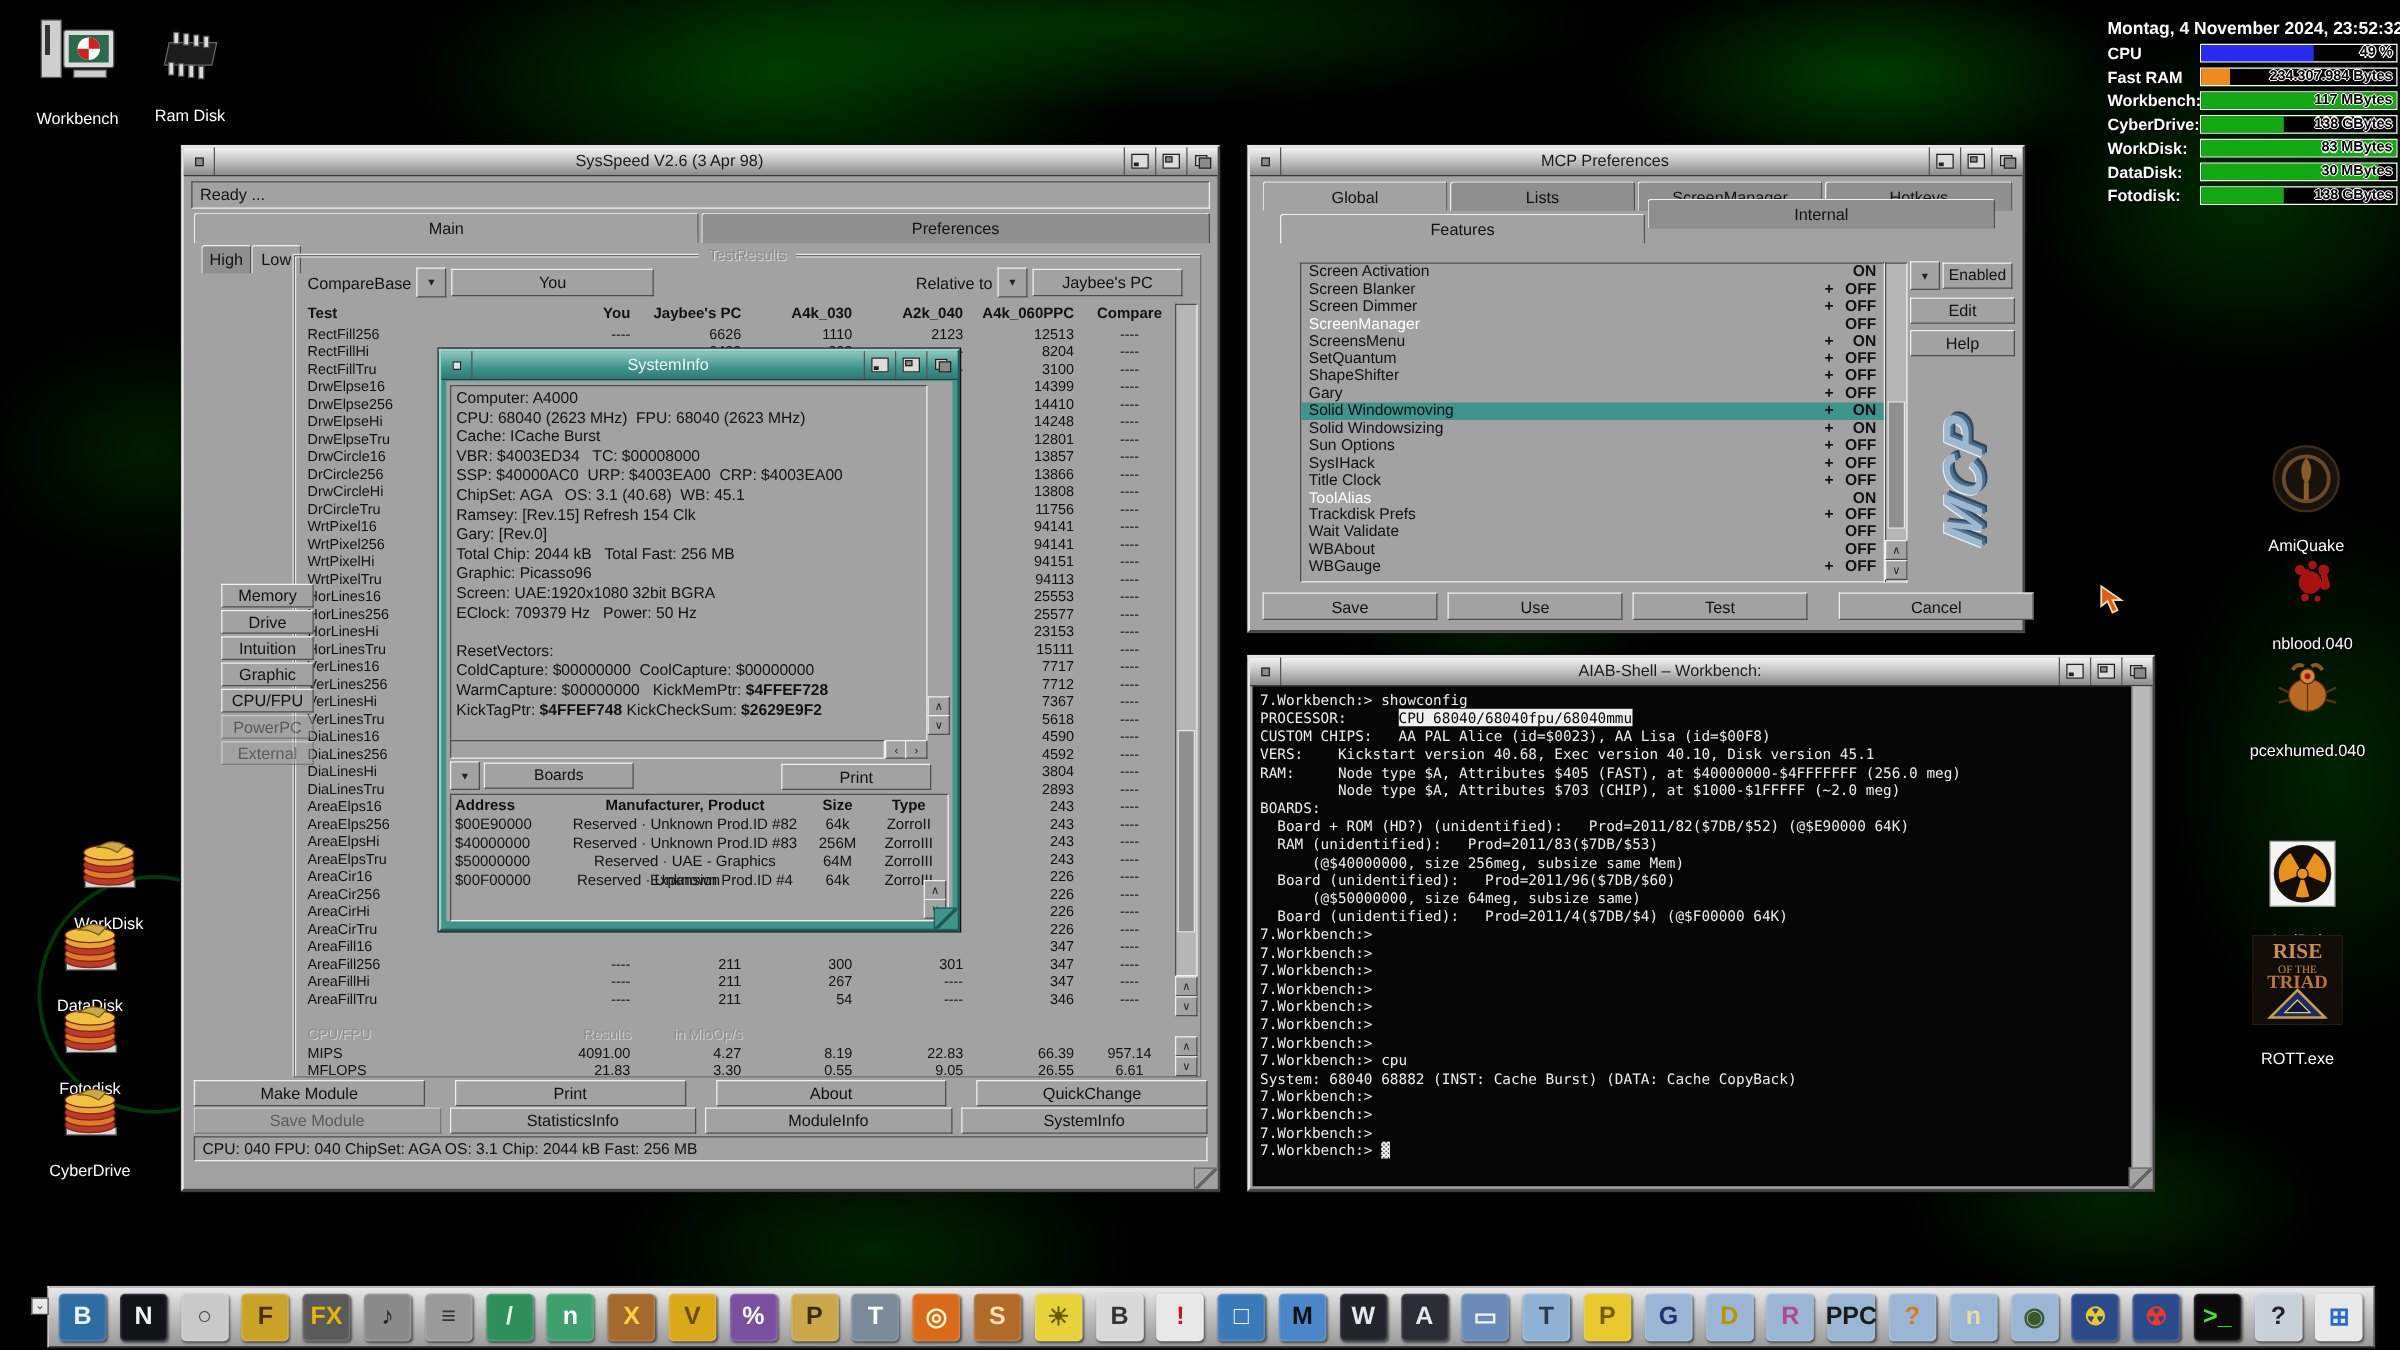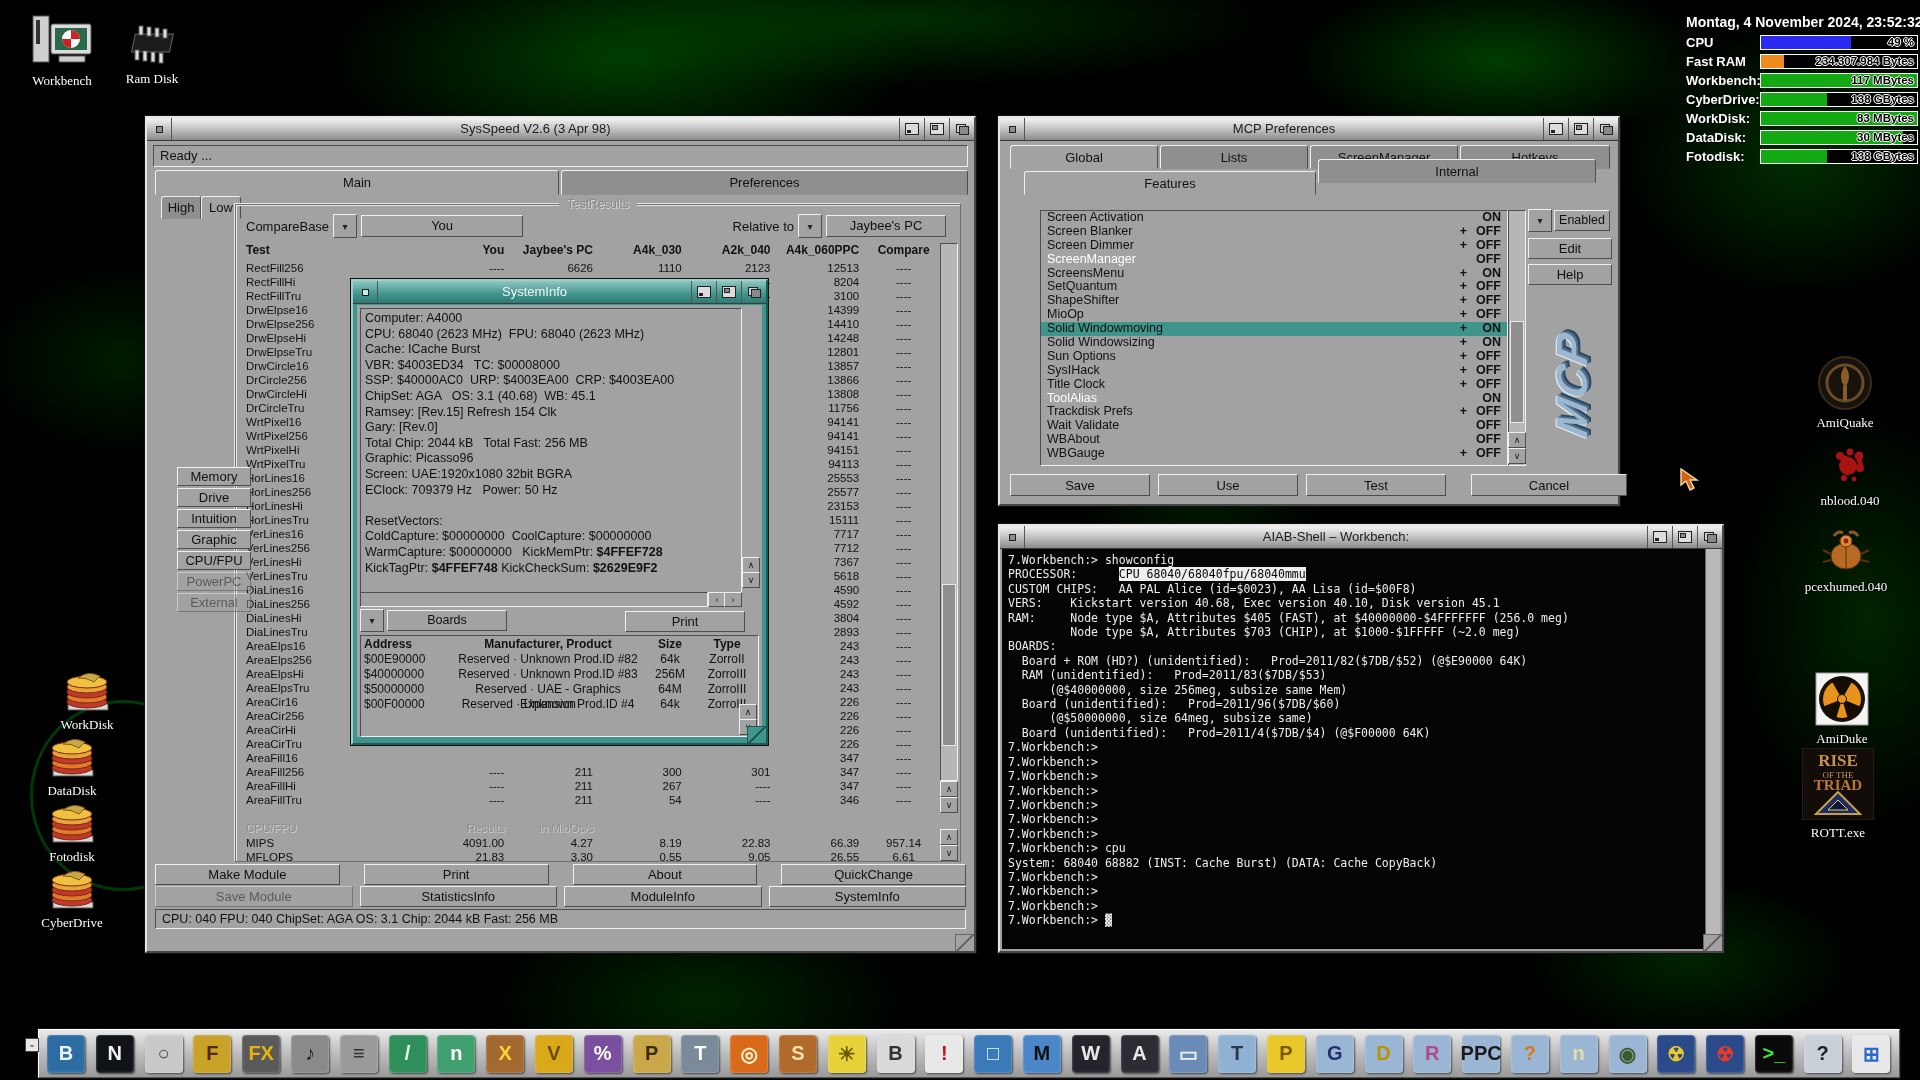--- a/index.html
+++ b/index.html
@@ -65,21 +65,21 @@
   #meters{position:absolute;left:1686px;top:14px;width:232px;color:#fff;}
   #meters .date{font-size:14px;font-weight:bold;color:#fff;text-shadow:1px 1px 0 #000;white-space:nowrap;}
   .mrow{position:relative;height:14px;margin-top:5px;}
   .mlabel{position:absolute;left:0;top:0;font-size:13px;font-weight:bold;text-shadow:1px 1px 0 #000;white-space:nowrap;}
   .mbar{position:absolute;left:74px;top:0;width:156px;height:13px;border:1px solid #fff;background:#000;}
   .mfill{position:absolute;left:0;top:0;bottom:0;}
   .mval{position:absolute;right:3px;top:0;font-size:11.5px;font-weight:bold;color:#000;line-height:13px;
     text-shadow:-1px 0 #fff,1px 0 #fff,0 -1px #fff,0 1px #fff;}
   
   .dicon{position:absolute;text-align:center;color:#fff;font-size:13px;}
-  .dicon .lbl{margin-top:2px;text-shadow:1px 1px 1px #000,-1px -1px 1px #000;white-space:nowrap;font-family:Liberation Serif, serif;}
+  .dicon .lbl{margin-top:16px;text-shadow:1px 1px 1px #000,-1px -1px 1px #000;white-space:nowrap;}
   
   #sysspeed{left:145px;top:116px;width:827px;height:833px;}
   .ss-status{position:absolute;left:6px;top:27px;right:6px;height:20px;line-height:20px;padding-left:6px;font-size:13px;}
   .ss-col-btn{left:15px;width:72px;height:17px;}
   .ss-row{display:flex;height:14px;line-height:14px;font-size:11.5px;}
   .c-test{width:170px;padding-left:2px;}
   .c-v{width:89px;text-align:right;}
   .c-cmp{width:89px;text-align:center;}
   .ss-head{font-weight:bold;font-size:12px;}
   .ghosted{color:#8e8e8e;text-shadow:1px 1px 0 #cfcfcf;}
@@ -927,21 +927,21 @@
           <span class="mcp-label">SetQuantum</span>
           <span class="mcp-plus">+</span>
           <span class="mcp-state">OFF</span>
         </div>
         <div class="mcp-row">
           <span class="mcp-label">ShapeShifter</span>
           <span class="mcp-plus">+</span>
           <span class="mcp-state">OFF</span>
         </div>
         <div class="mcp-row">
-          <span class="mcp-label">MioOp</span>
+          <span class="mcp-label">Gary</span>
           <span class="mcp-plus">+</span>
           <span class="mcp-state">OFF</span>
         </div>
         <div class="mcp-row sel">
           <span class="mcp-label">Solid Windowmoving</span>
           <span class="mcp-plus">+</span>
           <span class="mcp-state">ON</span>
         </div>
         <div class="mcp-row">
           <span class="mcp-label">Solid Windowsizing</span>

